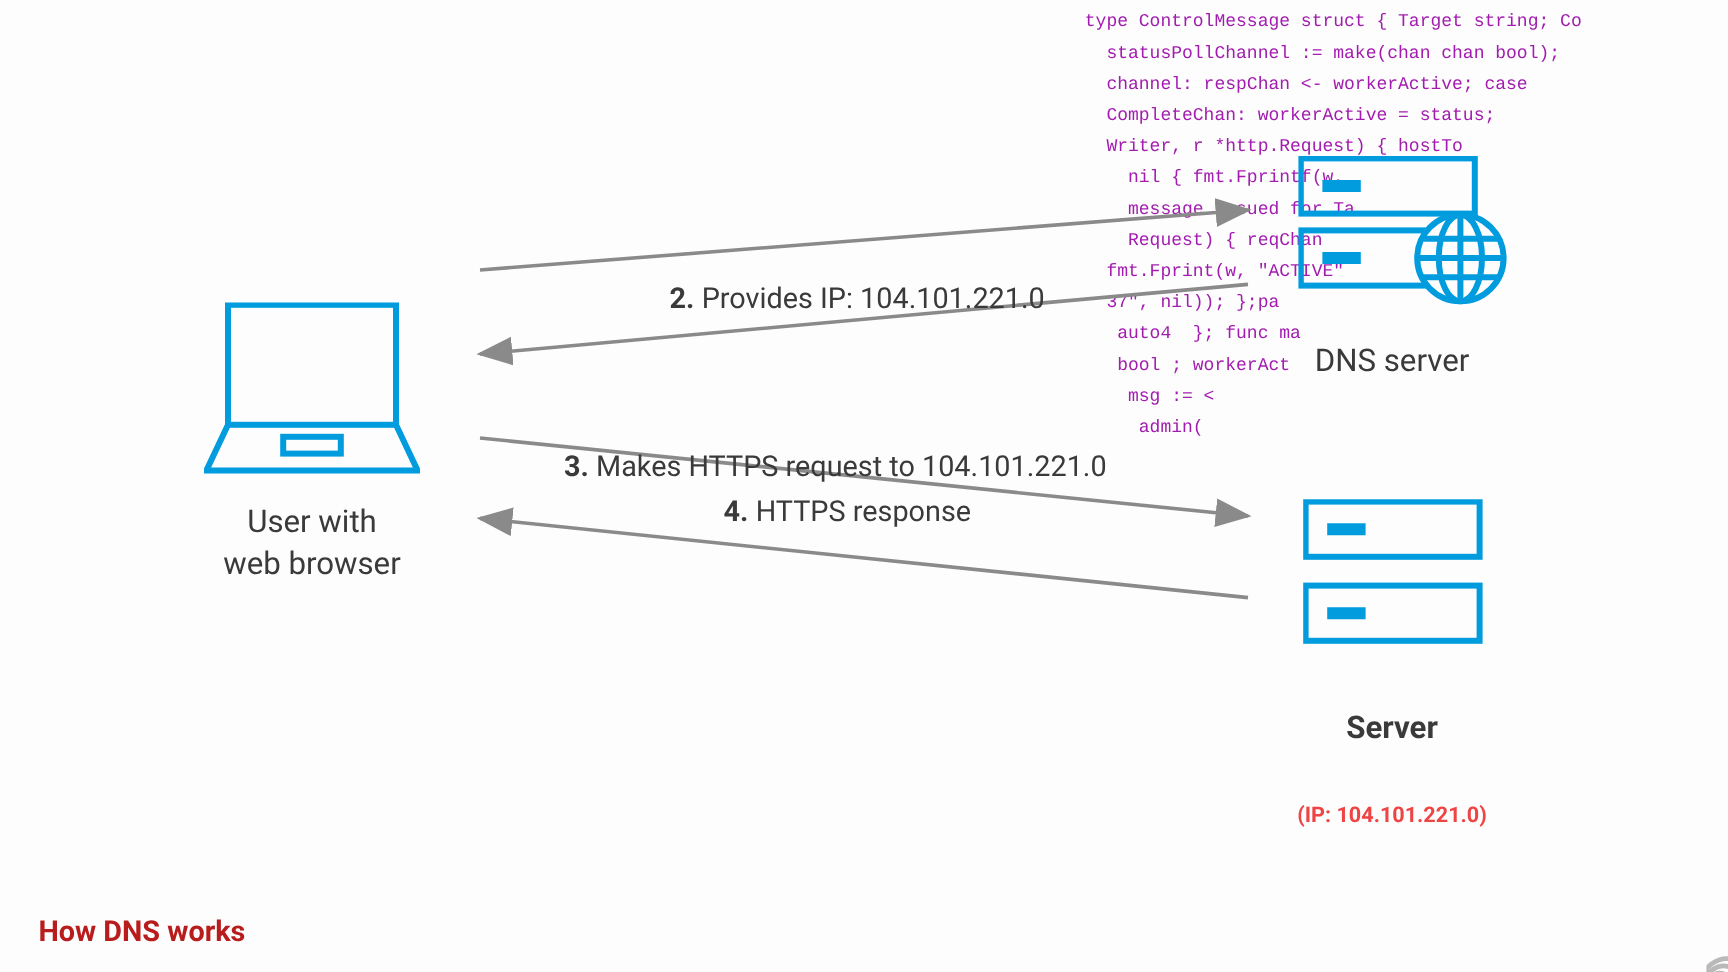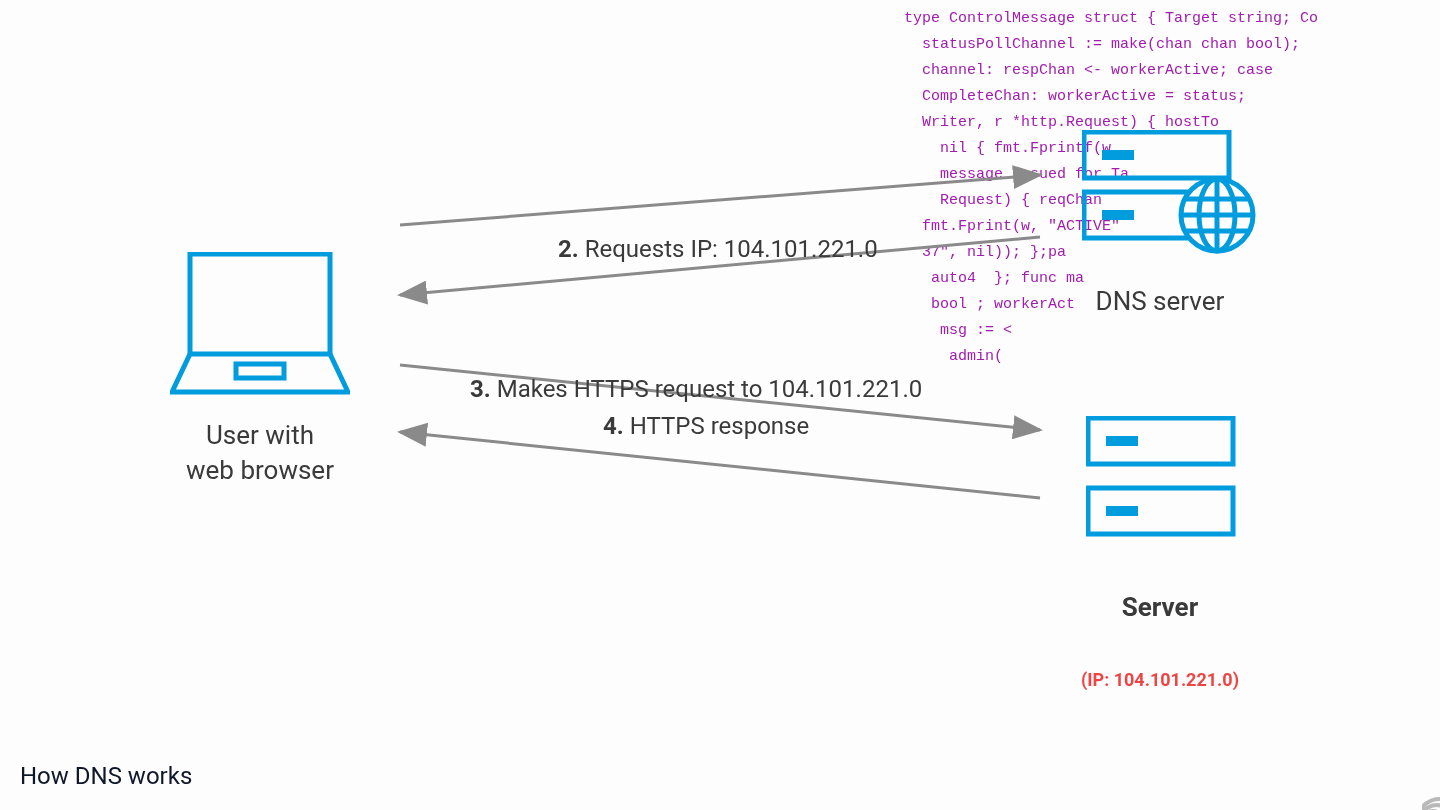--- a/index.html
+++ b/index.html
@@ -29,25 +29,25 @@
     font-size: 15px;
     line-height: 26px;
     color: #a21caf;
     white-space: pre;
     overflow: hidden;
     text-align: left;
     pointer-events: none;
   }
   .caption {
     position: absolute;
-    left: 20px;
+    left: 32px;
     bottom: 20px;
     font-size: 24px;
-    color: #0f172a;
-    font-weight: 400;
+    color: #b91c1c;
+    font-weight: 700;
   }
   .brand {
     position: absolute;
     right: 18px;
     bottom: 14px;
   }
   .label {
     position: absolute;
     font-size: 26px;
     color: #3a3a3a;
@@ -134,21 +134,21 @@
     <line x1="400" y1="225" x2="1040" y2="175" stroke="#8a8a8a" stroke-width="3" marker-end="url(#arrowhead)"></line>
 
     <line x1="1040" y1="237" x2="400" y2="295" stroke="#8a8a8a" stroke-width="3" marker-end="url(#arrowhead)"></line>
 
     <line x1="400" y1="365" x2="1040" y2="430" stroke="#8a8a8a" stroke-width="3" marker-end="url(#arrowhead)"></line>
 
     <line x1="1040" y1="498" x2="400" y2="432" stroke="#8a8a8a" stroke-width="3" marker-end="url(#arrowhead)"></line>
   </svg>
 
   <div class="step" style="left:558px; top:235px;">
-    <b>2.</b><span> Requests IP: 104.101.221.0</span>
+    <b>2.</b><span> Provides IP: 104.101.221.0</span>
   </div>
   <div class="step" style="left:470px; top:375px;">
     <b>3.</b><span> Makes HTTPS request to 104.101.221.0</span>
   </div>
   <div class="step" style="left:603px; top:412px;">
     <b>4.</b><span> HTTPS response</span>
   </div>
 
   <div class="label" style="left:1060px; top:284px; width:200px;">DNS server</div>
   <div class="label" style="left:160px; top:418px; width:200px;">User with

